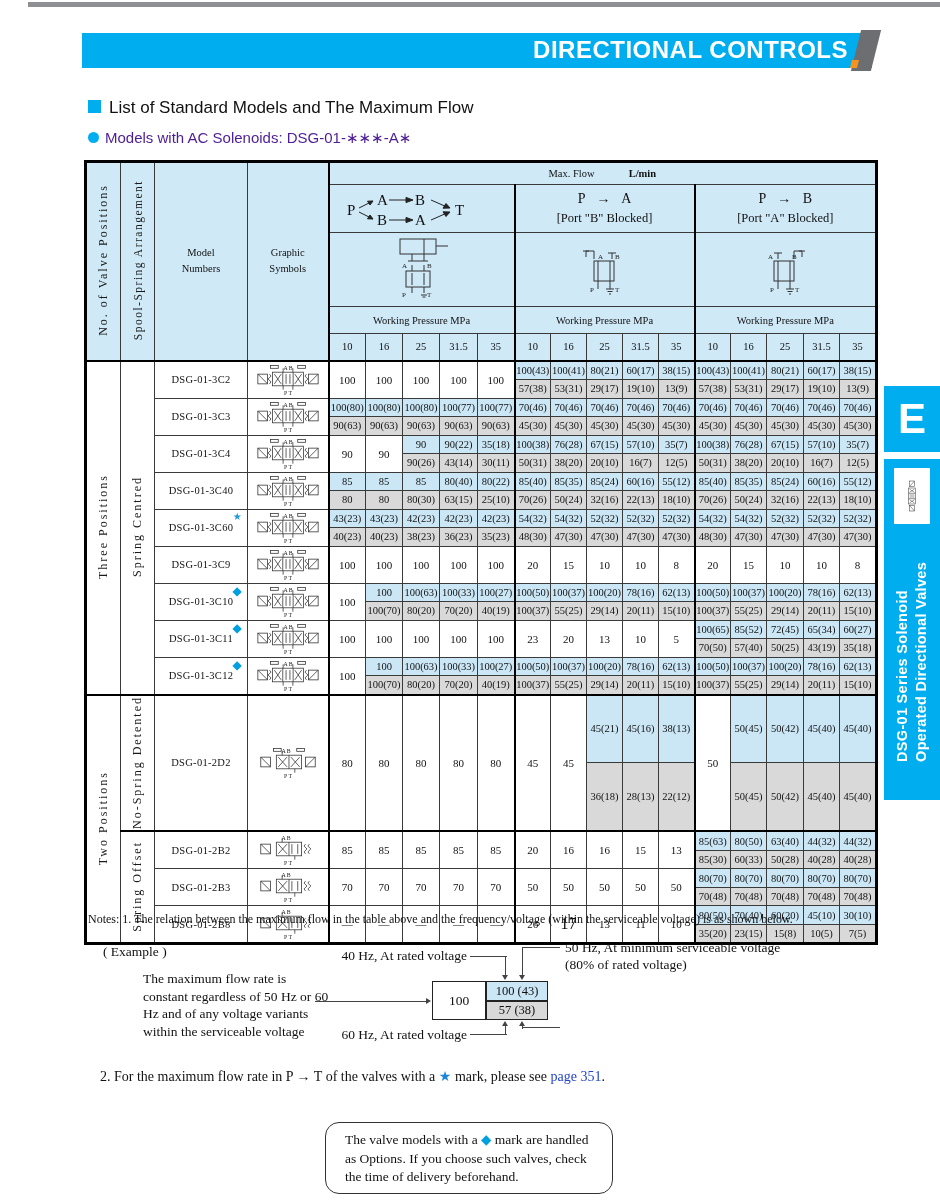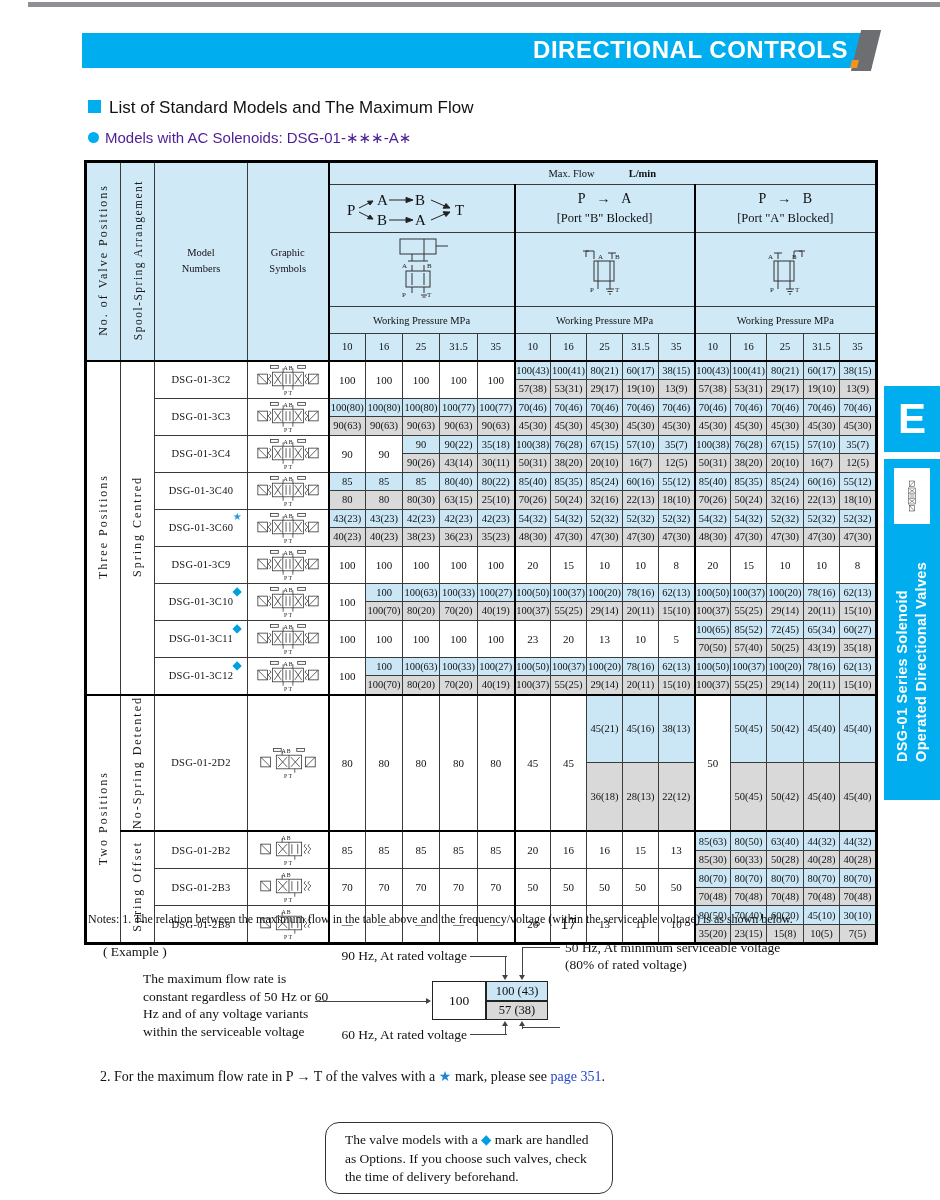--- a/index.html
+++ b/index.html
@@ -993,21 +993,21 @@
       </svg>
     </div>
     <div class="series-text">
       <div class="vtext"><span>DSG-01 Series Solenoid</span><br><span>Operated Directional Valves</span></div>
     </div>
   </div>
 
   <div class="note1">Notes: 1. The relation between the maximum flow in the table above and the frequency/voltage (within the serviceable voltage) is as shown below.</div>
   <div class="example-label">( Example )</div>
   <div class="example-para">The maximum flow rate is constant regardless of 50 Hz or 60 Hz and of any voltage variants within the serviceable voltage</div>
-  <div class="lbl-50rated">90 Hz, At rated voltage</div>
+  <div class="lbl-50rated">40 Hz, At rated voltage</div>
   <div class="lbl-60rated">60 Hz, At rated voltage</div>
   <div class="lbl-50min">
     <div>50 Hz, At minimum serviceable voltage</div>
       <div>(80% of rated voltage)</div>
   </div>
 
   <div class="box100">100</div>
   <div class="boxTop">100 (43)</div>
   <div class="boxBottom">57 (38)</div>
 

